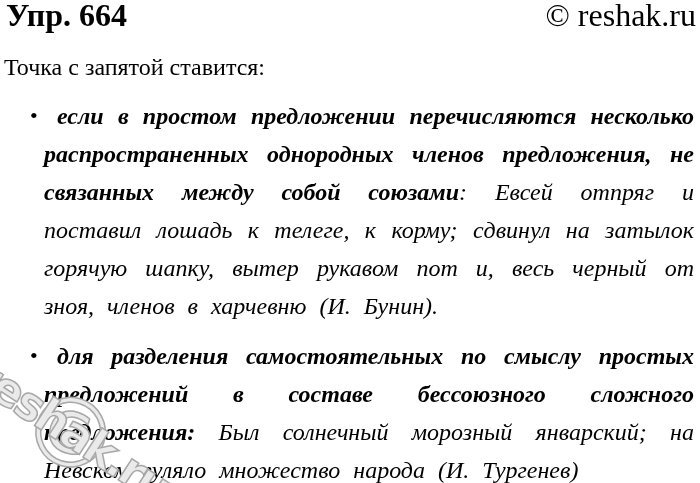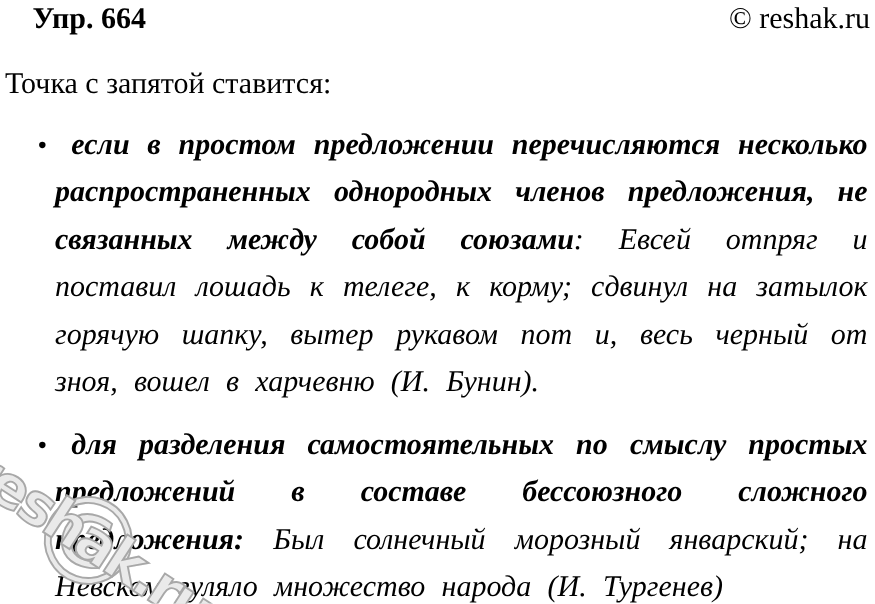--- a/index.html
+++ b/index.html
@@ -11,23 +11,22 @@
     overflow: hidden;
     position: relative;
   }
   .page { width: 700px; height: 483px; position: relative; }
 
   .header {
     display: flex;
     justify-content: space-between;
     align-items: flex-start;
     padding: 2px 4px 0 6px;
-    font-size: 24px;
+    font-size: 32px;
     line-height: 27px;
-    margin-left: 20px;
   }
   .ex-title { font-weight: 700; }
   .copyright { font-weight: 400; }
 
   .intro {
     font-size: 24px;
     line-height: 27px;
     margin: 25px 4px 0 4px;
     font-family: Liberation Serif, serif;
   }
@@ -101,21 +100,21 @@
   <div class="header">
     <span class="ex-title">Упр. 664</span>
     <span class="copyright">© reshak.ru</span>
   </div>
 
   <p class="intro">Точка с запятой ставится:</p>
 
   <div class="rules">
 
     <div class="rule-item rule-item-1">
-      <span class="bullet">•</span><span class="rule-bold">если в простом предложении перечисляются несколько распространенных однородных членов предложения, не связанных между собой союзами</span><span class="rule-example">: Евсей отпряг и поставил лошадь к телеге, к корму; сдвинул на затылок горячую шапку, вытер рукавом пот и, весь черный от зноя, вошел в харчевню (И. Бунин).</span>
+      <span class="bullet">•</span><span class="rule-bold">если в простом предложении перечисляются несколько распространенных однородных членов предложения, не связанных между собой союзами</span><span class="rule-example">: Евсей отпряг и поставил лошадь к телеге, к корму; сдвинул на затылок горячую шапку, вытер рукавом пот и, весь черный от зноя, членов в харчевню (И. Бунин).</span>
     </div>
 
     <div class="rule-item rule-item-2">
       <span class="bullet">•</span><span class="rule-bold">для разделения самостоятельных по смыслу простых предложений в составе бессоюзного сложного предложения:</span><span class="rule-example"> Был солнечный морозный январский; на Невском гуляло множество народа (И. Тургенев)</span>
     </div>
 
   </div>
 
   <div class="watermark">
     <span class="wm-copy">©</span>

